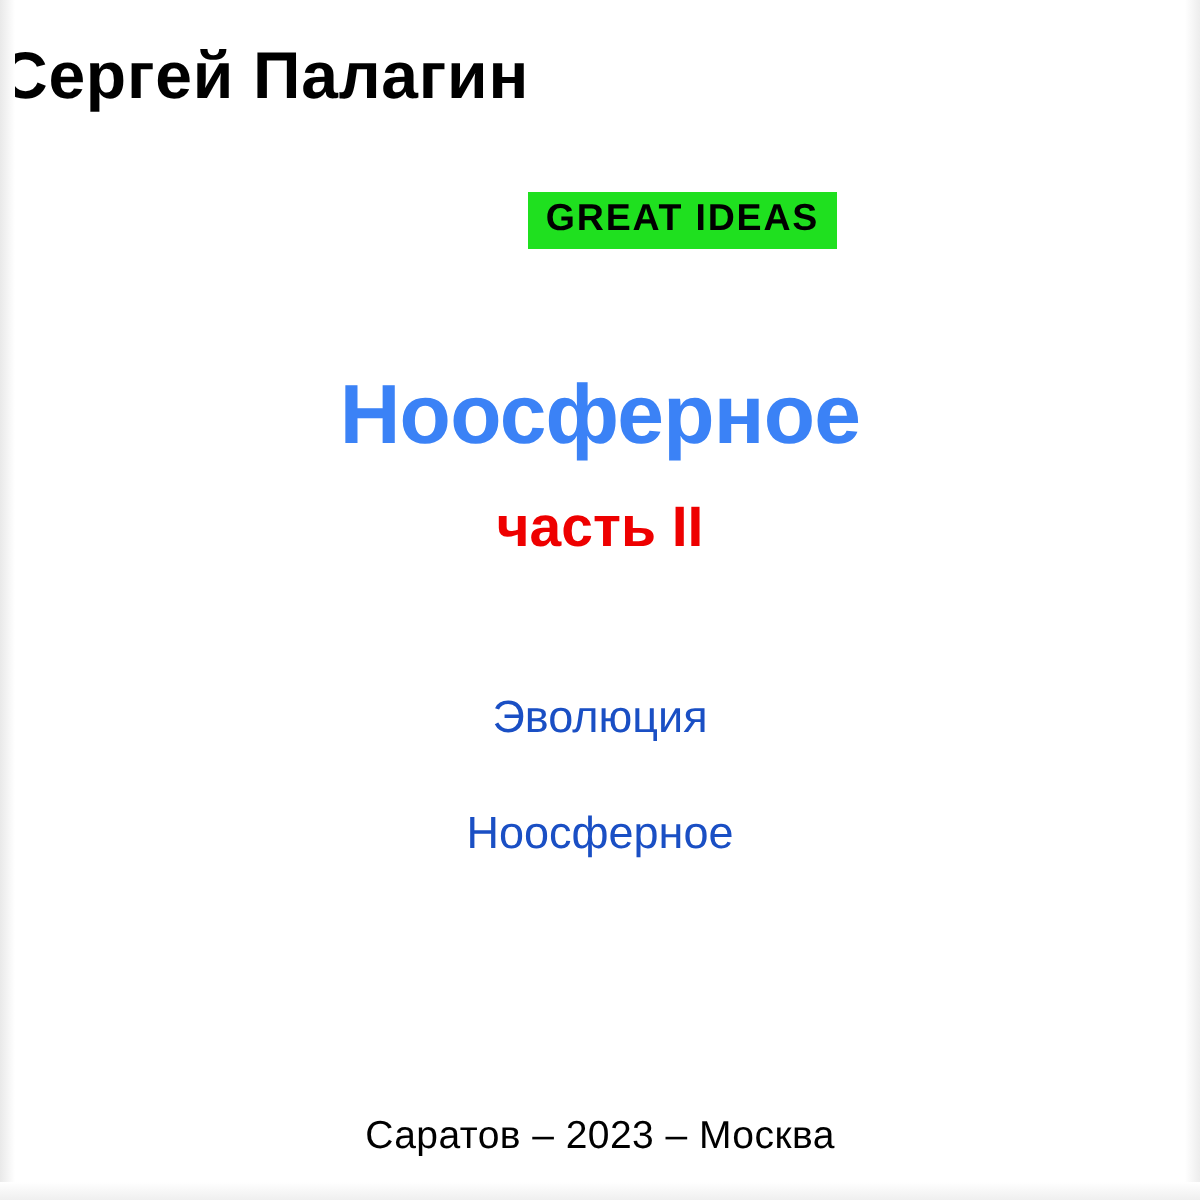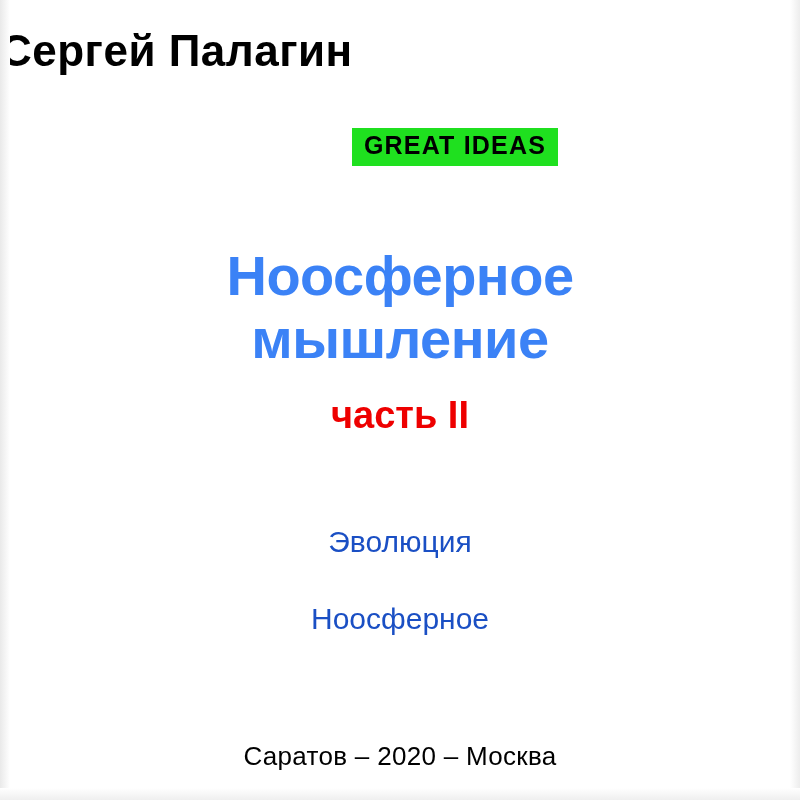--- a/index.html
+++ b/index.html
@@ -137,24 +137,23 @@
   <div class="edge-bottom"></div>
 
   <div class="author">Сергей Палагин</div>
 
   <div class="badge-row">
     <span class="series-badge">GREAT IDEAS</span>
   </div>
 
   <div class="title-block">
     <div class="title-main">Ноосферное</div>
-    <div class="title-main">мышление</div>
     <div class="title-part">часть II</div>
   </div>
 
   <div class="subtitle-block">
     <div class="subtitle-line">Эволюция</div>
     <div class="subtitle-line">Ноосферное</div>
   </div>
 
-  <div class="imprint">Саратов – 2020 – Москва</div>
+  <div class="imprint">Саратов – 2023 – Москва</div>
 
 </div>
 
 </body></html>

